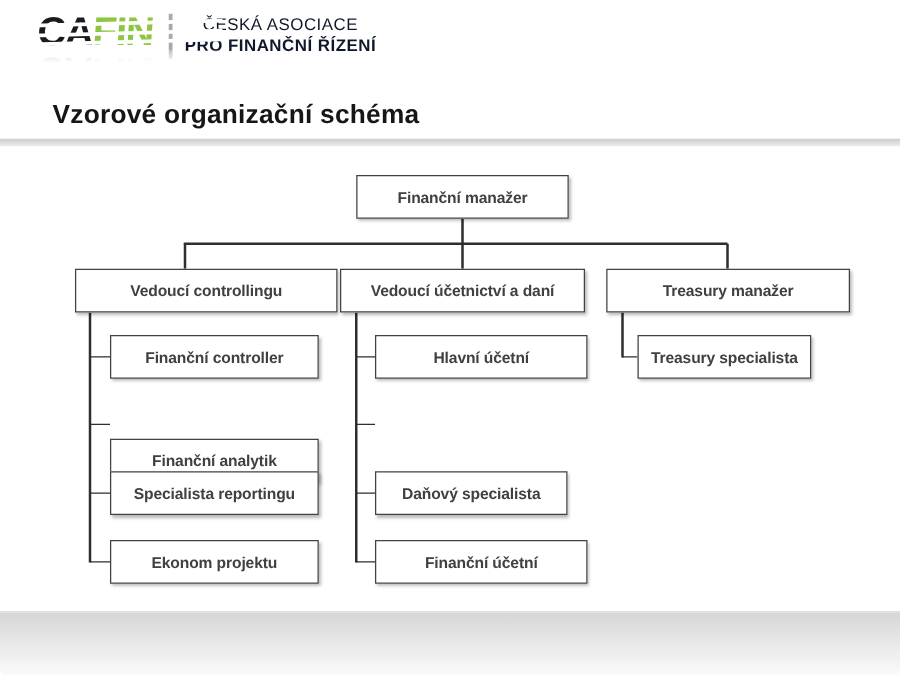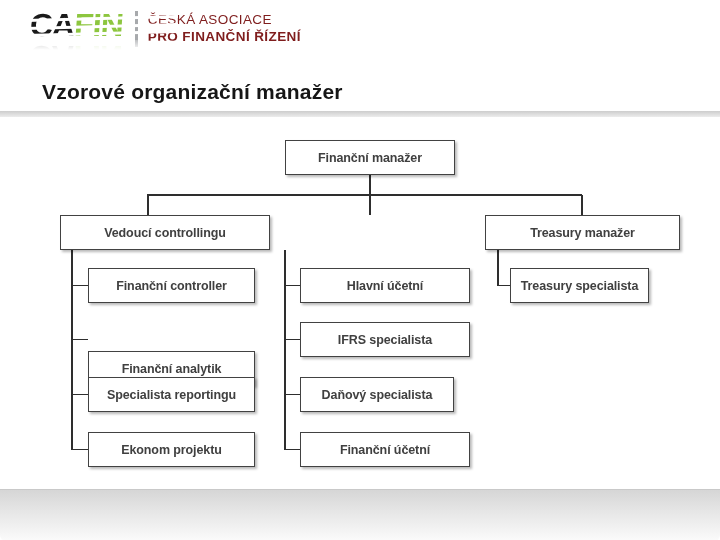--- a/index.html
+++ b/index.html
@@ -19,21 +19,21 @@
   }
   .brand .ca{color:#1a1a1a;}
   .brand .fin{color:#8dc63f;}
   .stripe{position:absolute;left:-4px;width:152px;height:2.6px;background:#ffffff;transform:rotate(-1.5deg);}
   .stripe.s1{top:9px;} .stripe.s2{top:17px;} .stripe.s3{top:24px;}
   .reflect-clip{position:absolute;left:0;top:32px;height:10px;width:150px;overflow:hidden;opacity:.28;}
   .reflect-clip .brand{transform:scaleY(-1) skewX(-4deg);}
   .reflect-fade{position:absolute;left:0;top:32px;height:11px;width:150px;
     background:linear-gradient(180deg,rgba(255,255,255,.25),#ffffff 90%);}
   .logo-bar{width:3px;height:36px;background:#a7a9ac;margin:3px 10px 0 12px;}
-  .tagline{padding-top:3px;color:#7f1d1d;font-size:13.5px;line-height:1.28;letter-spacing:.4px;}
+  .tagline{padding-top:3px;color:#0f172a;font-size:13.5px;line-height:1.28;letter-spacing:.4px;text-align:center;}
   .tagline .t2{font-weight:bold;}
 
   
   .title{position:absolute;left:42px;top:80px;font-size:21px;font-weight:bold;color:#161616;letter-spacing:.2px;}
   .title-rule{position:absolute;left:0;top:111px;width:720px;height:6px;
     background:linear-gradient(180deg,#cdcdcd,#ececec);}
 
   
   .node{
     position:absolute;height:35px;background:#ffffff;
@@ -67,21 +67,21 @@
       </div>
       <div class="reflect-fade"></div>
     </div>
     <div class="logo-bar"></div>
     <div class="tagline">
       <div class="t1">ČESKÁ ASOCIACE</div>
       <div class="t2">PRO FINANČNÍ ŘÍZENÍ</div>
     </div>
   </div>
 
-  <div class="title">Vzorové organizační manažer</div>
+  <div class="title">Vzorové organizační schéma</div>
   <div class="title-rule"></div>
 
   <div class="line v" style="left:369.3px;top:175px;height:20px;"></div>
   <div class="line h" style="left:147.3px;top:194.3px;width:435px;"></div>
   <div class="line v" style="left:147.3px;top:195px;height:20px;"></div>
   <div class="line v" style="left:369.3px;top:195px;height:20px;"></div>
   <div class="line v" style="left:581.3px;top:195px;height:20px;"></div>
 
   <div class="line v" style="left:71.3px;top:250px;height:200px;"></div>
   <div class="line h" style="left:72px;top:284.6px;width:16px;"></div>
@@ -94,28 +94,28 @@
   <div class="line h" style="left:285px;top:338.6px;width:15px;"></div>
   <div class="line h" style="left:285px;top:393.6px;width:15px;"></div>
   <div class="line h" style="left:285px;top:448.6px;width:15px;"></div>
 
   <div class="line v" style="left:497.3px;top:250px;height:36px;"></div>
   <div class="line h" style="left:498px;top:284.6px;width:12px;"></div>
 
   <div class="node" style="left:285px;top:140px;width:170px;">Finanční manažer</div>
 
   <div class="node" style="left:60px;top:215px;width:210px;">Vedoucí controllingu</div>
+  <div class="node" style="left:272px;top:215px;width:196px;">Vedoucí účetnictví a daní</div>
   <div class="node" style="left:485px;top:215px;width:195px;">Treasury manažer</div>
 
   <div class="node" style="left:88px;top:268px;width:167px;">Finanční controller</div>
   <div class="node" style="left:88px;top:322px;width:167px;margin-top:29px;">Finanční analytik</div>
   <div class="node" style="left:88px;top:377px;width:167px;">Specialista reportingu</div>
   <div class="node" style="left:88px;top:432px;width:167px;">Ekonom projektu</div>
 
   <div class="node" style="left:300px;top:268px;width:170px;">Hlavní účetní</div>
-  <div class="node" style="left:300px;top:322px;width:170px;">IFRS specialista</div>
   <div class="node" style="left:300px;top:377px;width:154px;">Daňový specialista</div>
   <div class="node" style="left:300px;top:432px;width:170px;text-align:right;">Finanční účetní</div>
 
   <div class="node" style="left:510px;top:268px;width:139px;">Treasury specialista</div>
 
   <div class="footer-band"></div>
 </div>
 
 </body></html>

